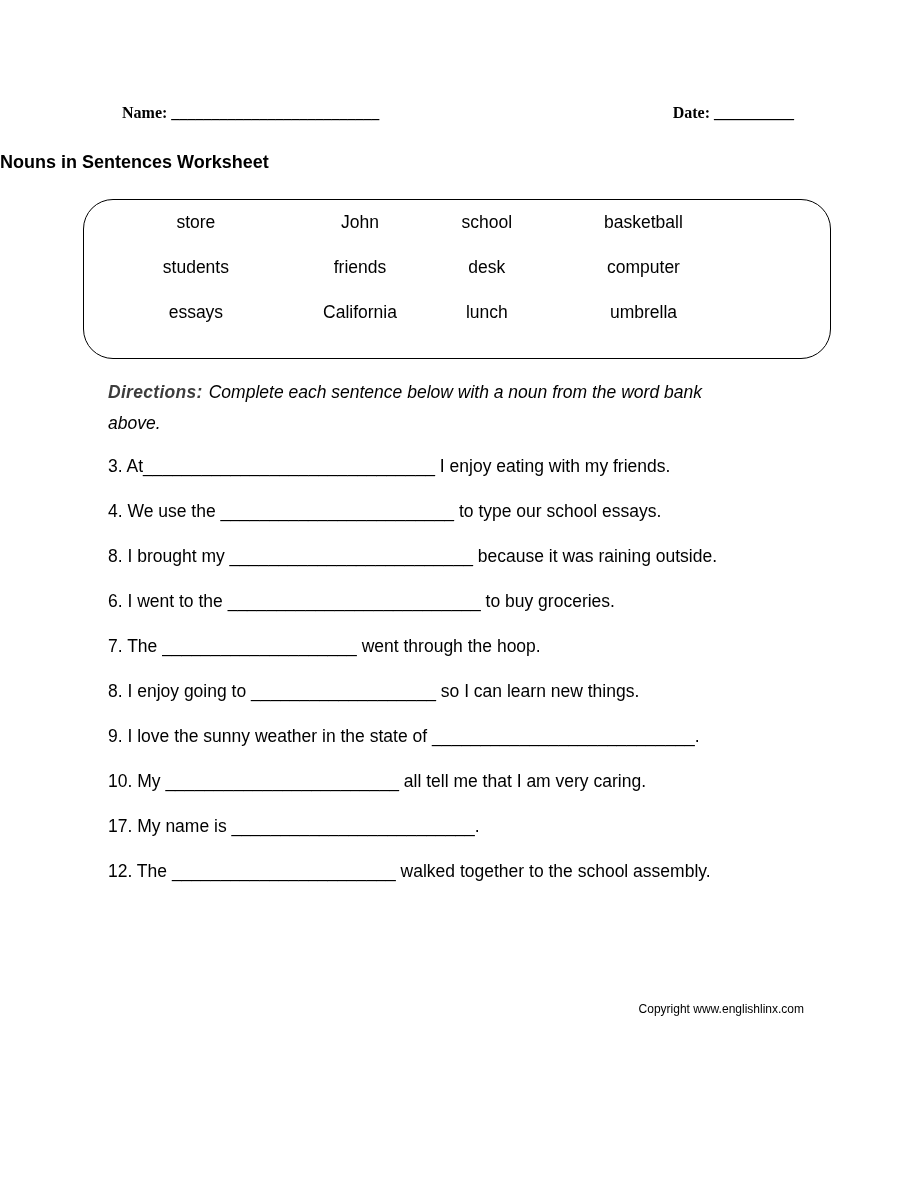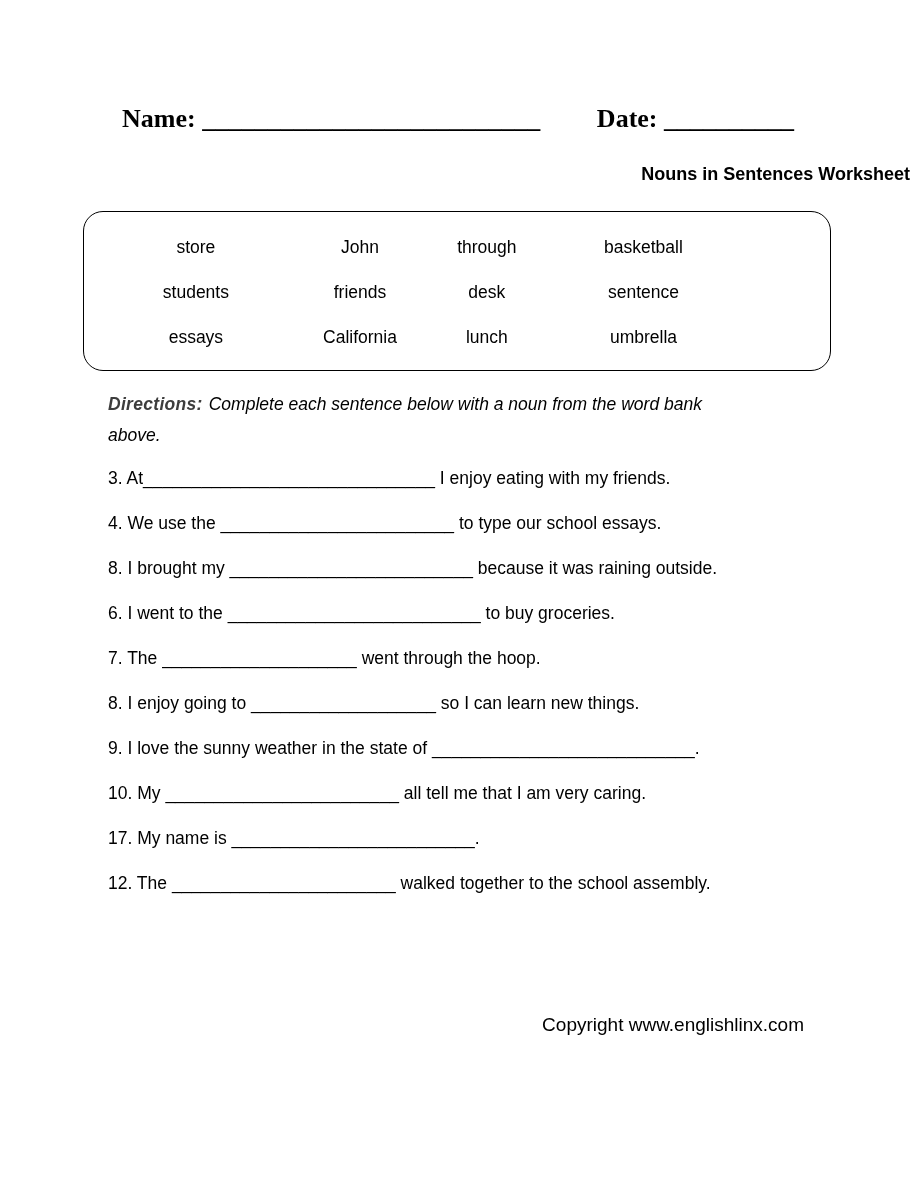--- a/index.html
+++ b/index.html
@@ -10,38 +10,38 @@
     font-family: "Liberation Sans", sans-serif;
     font-size: 17.5px;
     overflow: hidden;
   }
   .header {
     display: flex;
     justify-content: space-between;
     margin: 104px 116px 0 122px;
     font-family: "Liberation Serif", serif;
     font-weight: bold;
-    font-size: 26px;
+    font-size: 16px;
     white-space: nowrap;
   }
   .header .pair { display: inline-block; }
   .blank-line { font-weight: bold; letter-spacing: 0; }
   .title {
     margin-top: 30px;
-    text-align: right;
+    text-align: left;
     font-weight: bold;
     font-size: 18px;
   }
   .wordbank {
     margin: 26px 0 0 83px;
     width: 748px;
     height: 160px;
     border: 1.5px solid #000;
-    border-radius: 20px;
-    padding-top: 13px;
+    border-radius: 30px;
+    padding-top: 0;
   }
   .wb-row {
     display: grid;
     grid-template-columns: 30% 14% 20% 22%;
     height: 45px;
     align-items: center;
   }
   .wb-cell { text-align: center; }
   .directions {
     margin: 18px 0 0 108px;
@@ -57,47 +57,47 @@
   }
   .sentences { margin: 16px 0 0 108px; }
   .sentence {
     line-height: 22px;
     margin-bottom: 23px;
     white-space: nowrap;
   }
   .copyright {
     margin: 120px 106px 0 0;
     text-align: right;
-    font-size: 19px;
+    font-size: 12px;
   }
 </style>
 </head>
 <body>
 
 <div>
 
   <div class="header">
     <span class="pair"><span>Name:</span> <span class="blank-line">__________________________</span></span>
     <span class="pair"><span>Date:</span> <span class="blank-line">__________</span></span>
   </div>
 
   <div class="title">Nouns in Sentences Worksheet</div>
 
   <div class="wordbank">
     <div class="wb-row">
       <span class="wb-cell">store</span>
       <span class="wb-cell">John</span>
-      <span class="wb-cell">through</span>
+      <span class="wb-cell">school</span>
       <span class="wb-cell">basketball</span>
     </div>
     <div class="wb-row">
       <span class="wb-cell">students</span>
       <span class="wb-cell">friends</span>
       <span class="wb-cell">desk</span>
-      <span class="wb-cell">sentence</span>
+      <span class="wb-cell">computer</span>
     </div>
     <div class="wb-row">
       <span class="wb-cell">essays</span>
       <span class="wb-cell">California</span>
       <span class="wb-cell">lunch</span>
       <span class="wb-cell">umbrella</span>
     </div>
   </div>
 
   <div class="directions">

